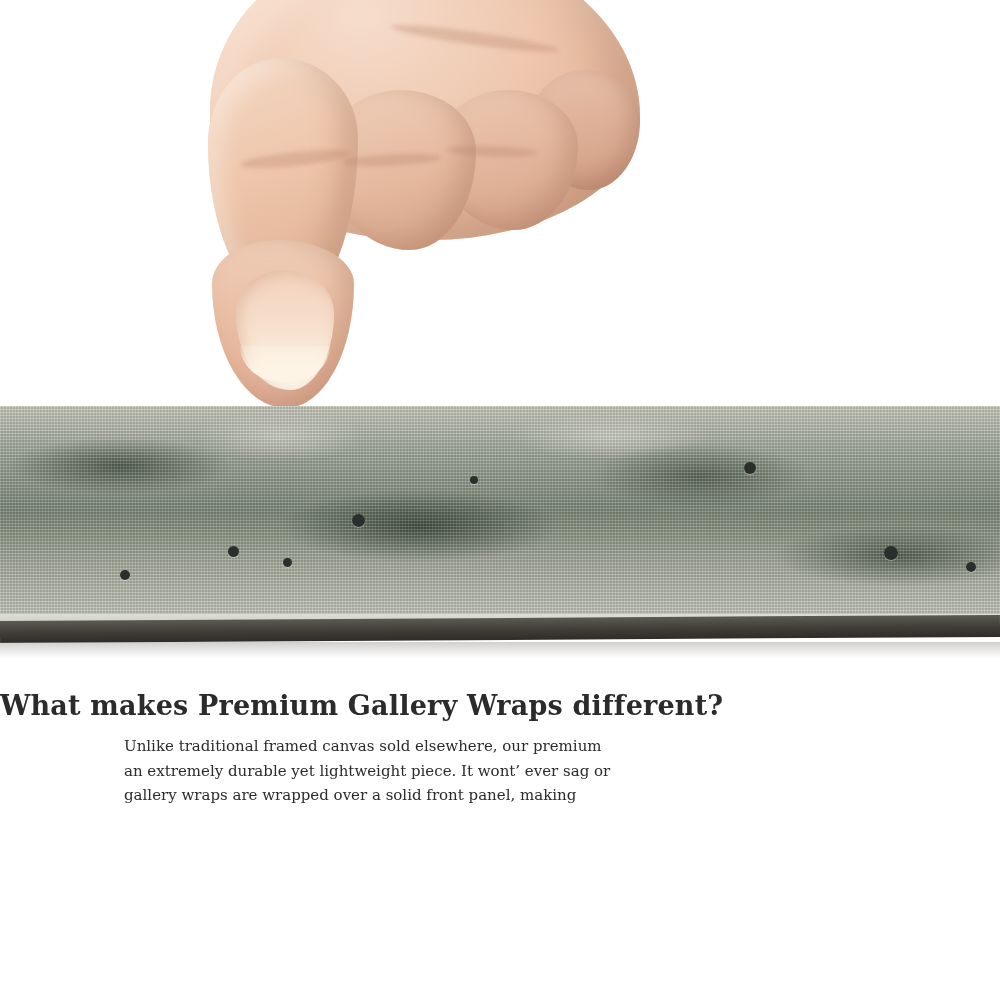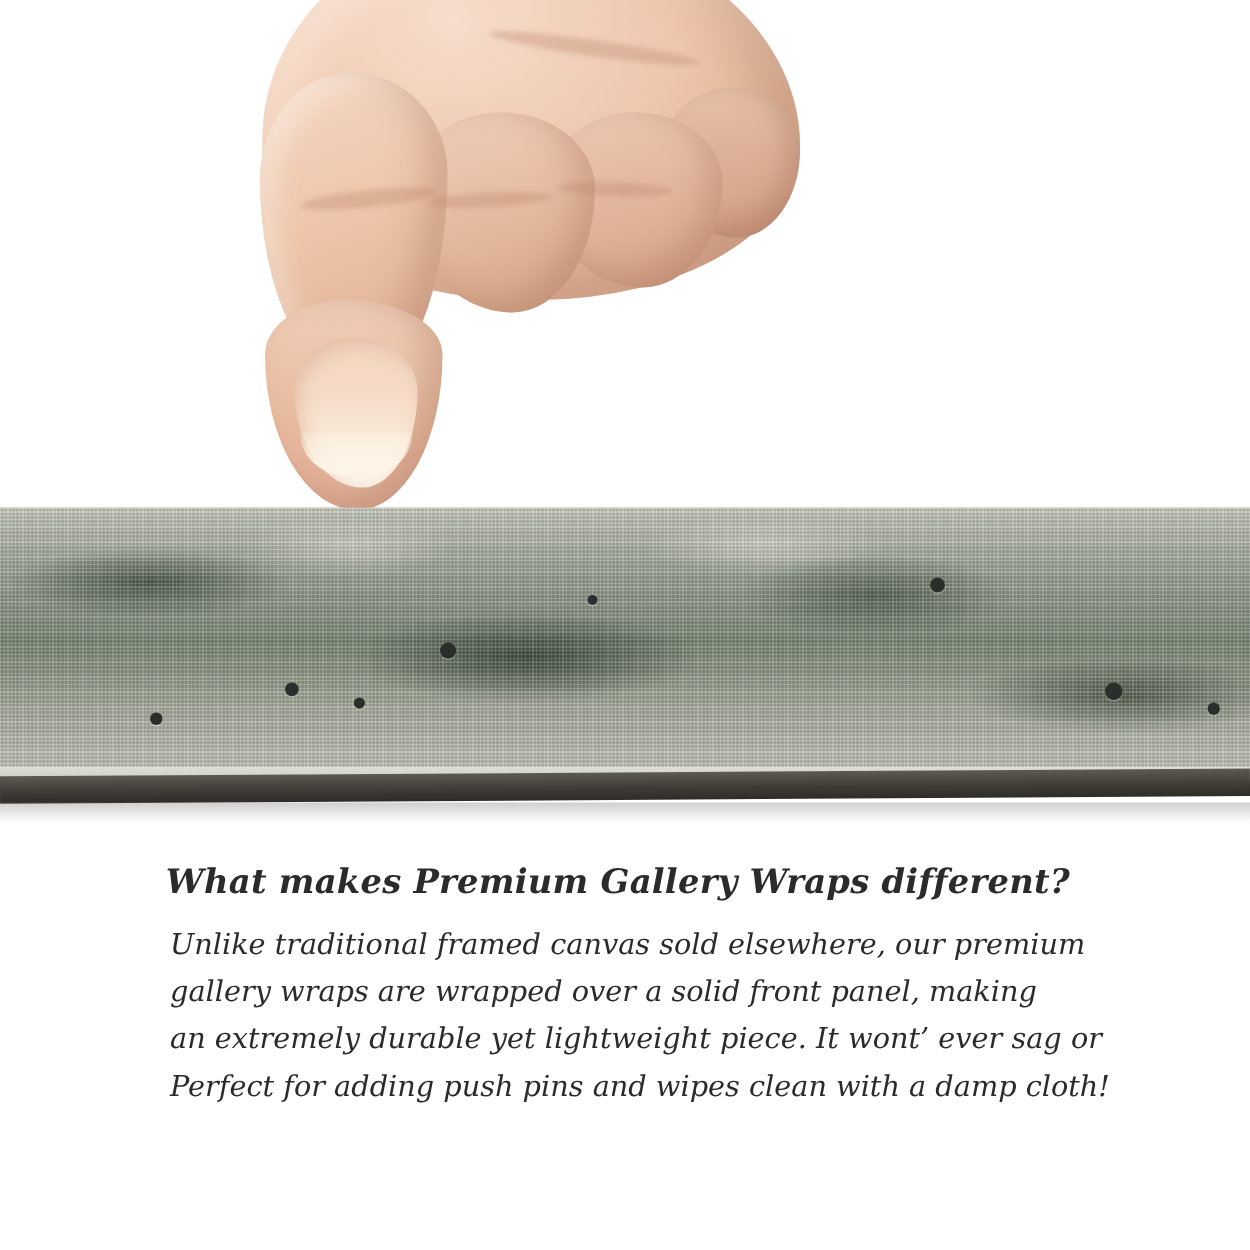--- a/index.html
+++ b/index.html
@@ -194,36 +194,35 @@
     height: 16px;
     background: linear-gradient(180deg, rgba(120,118,112,0.35) 0%, rgba(255,255,255,0) 100%);
   }
 
   
   .caption {
     position: absolute;
     left: 0;
     top: 690px;
     width: 856px;
-    text-align: right;
+    text-align: left;
     color: #2b2b2b;
     font-family: "DejaVu Serif", serif;
-    font-style: italic;
   }
   .caption-heading {
     font-size: 27px;
     font-weight: bold;
     letter-spacing: 0.2px;
     margin: 0 0 12px 0;
     line-height: 1.2;
   }
   .caption-body {
-    font-size: 23px;
+    font-size: 15px;
     line-height: 1.62;
-    margin: 16px;
+    margin: 4px;
     padding: 0 120px;
   }
   .caption-line {
     display: block;
     white-space: nowrap;
   }
   .caption-final {
     display: block;
     white-space: nowrap;
     margin-top: 2px;
@@ -267,19 +266,18 @@
       <div class="canvas-edge-dark"></div>
       <div class="shadow-under"></div>
     </div>
 
   </div>
 
   <div class="caption">
     <div class="caption-heading">What makes Premium Gallery Wraps different?</div>
     <div class="caption-body">
       <span class="caption-line">Unlike traditional framed canvas sold elsewhere, our premium</span>
+      <span class="caption-line">an extremely durable yet lightweight piece. It wont’ ever sag or</span>
       <span class="caption-line">gallery wraps are wrapped over a solid front panel, making</span>
-      <span class="caption-line">an extremely durable yet lightweight piece. It wont’ ever sag or</span>
-      <span class="caption-final">Perfect for adding push pins and wipes clean with a damp cloth!</span>
     </div>
   </div>
 
 </div>
 
 </body></html>

